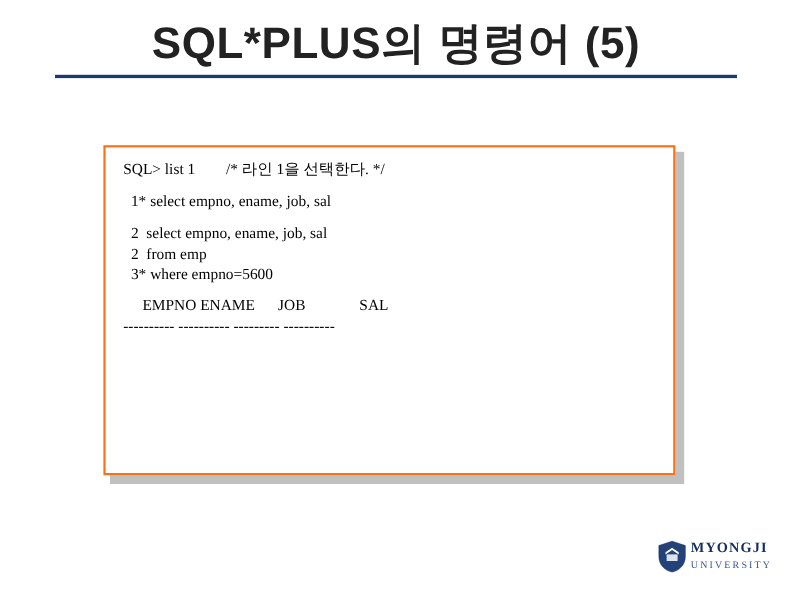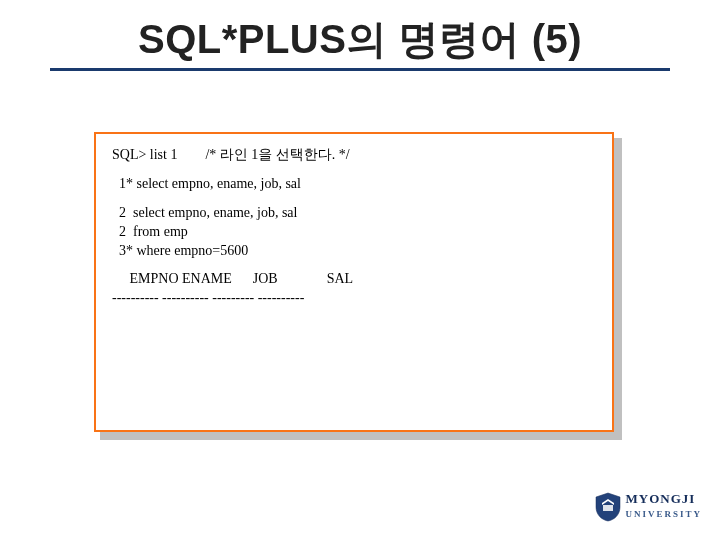--- a/index.html
+++ b/index.html
@@ -79,21 +79,21 @@
     gap: 4px;
   }
   .logo-text {
     font-family: "Times New Roman", serif;
     font-size: 13px;
     color: #152d5a;
     letter-spacing: 1px;
     line-height: 1.05;
   }
   .logo-text .main { font-weight: 700; }
-  .logo-text .sub  { font-size: 9px; letter-spacing: 2px; color:#3a5a8a;font-weight:bold; }
+  .logo-text .sub  { font-size: 9px; letter-spacing: 2px; color:#3a5a8a; }
 </style>
 </head>
 <body>
 
 <div class="slide">
 
   <div class="title">SQL*PLUS의 명령어 (5)</div>
   <div class="title-underline"></div>
 
   <div class="code-shadow"></div>

